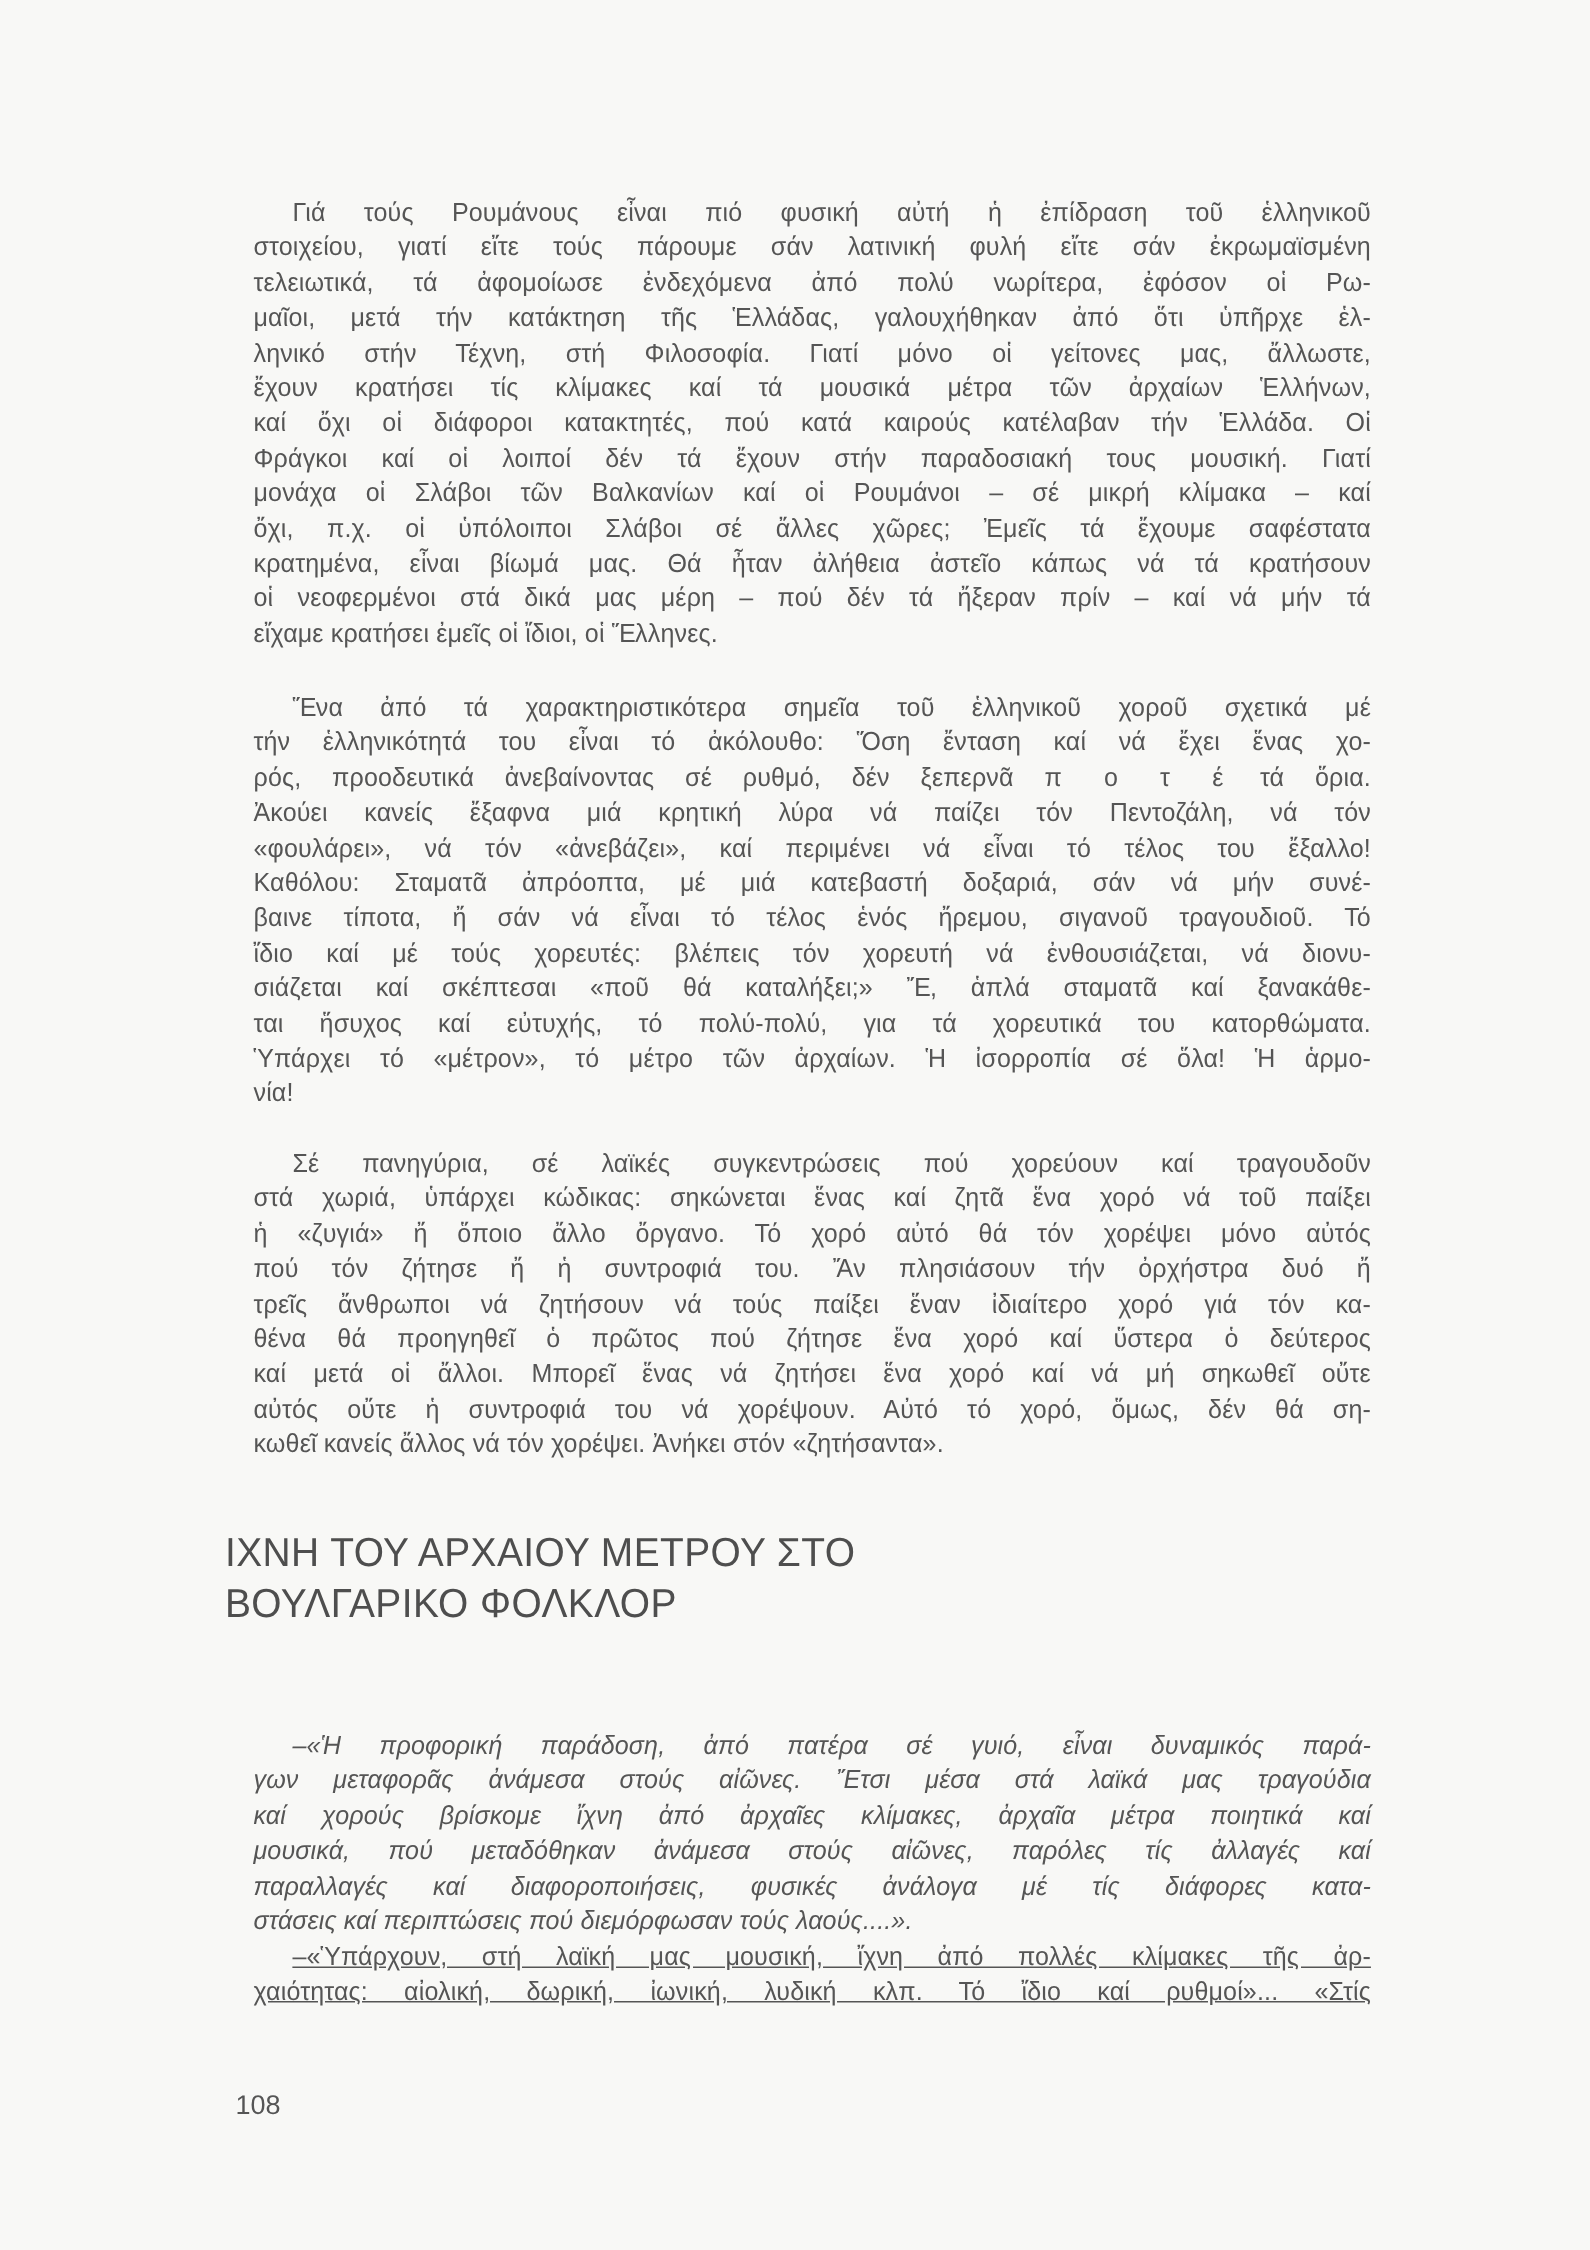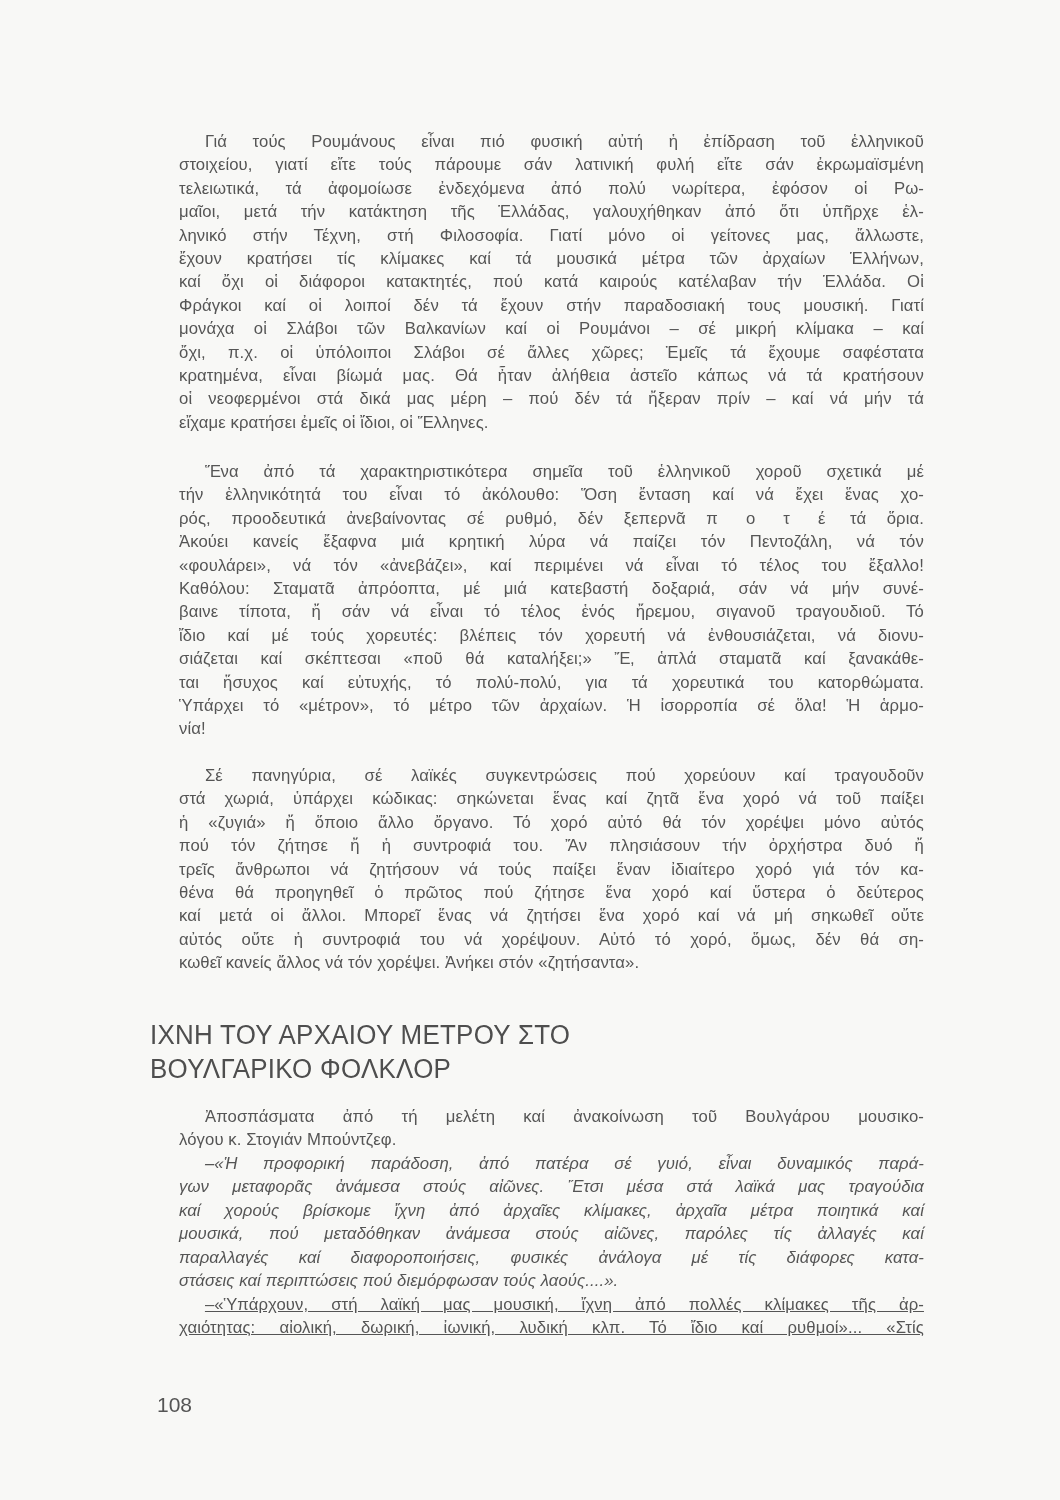--- a/index.html
+++ b/index.html
@@ -17,21 +17,21 @@
     }
     .page {
       position: absolute;
       left: 0; top: 0;
       width: 1060px;
       height: 1500px;
       background: #f8f8f6;
     }
     .column {
       position: absolute;
-      left: 179px;
+      left: 169px;
       width: 745px;
     }
     .line {
       display: block;
       height: 23.4px;
       line-height: 23.4px;
       font-size: 17.4px;
       white-space: nowrap;
       text-align: justify;
       text-align-last: justify;
@@ -61,21 +61,21 @@
       margin: 0;
       letter-spacing: 0.3px;
       transform: scaleX(0.96);
       transform-origin: left center;
     }
     .heading span { display: block; }
     .page-number {
       position: absolute;
       left: 157px;
       top: 1393px;
-      font-size: 21px;
+      font-size: 18px;
       color: #555;
     }
   </style>
 </head>
 <body>
 
 <div class="page">
 
   <div class="column" style="top:130px;">
     <span class="line indent">Γιά τούς Ρουμάνους εἶναι πιό φυσική αὐτή ἡ ἐπίδραση τοῦ ἑλληνικοῦ</span>
@@ -118,24 +118,20 @@
     <span class="line">καί μετά οἱ ἄλλοι. Μπορεῖ ἕνας νά ζητήσει ἕνα χορό καί νά μή σηκωθεῖ οὔτε</span>
     <span class="line">αὐτός οὔτε ἡ συντροφιά του νά χορέψουν. Αὐτό τό χορό, ὅμως, δέν θά ση-</span>
     <span class="line last">κωθεῖ κανείς ἄλλος νά τόν χορέψει. Ἀνήκει στόν «ζητήσαντα».</span>
   </div>
 
   <h2 class="heading">
     <span>ΙΧΝΗ ΤΟΥ ΑΡΧΑΙΟΥ ΜΕΤΡΟΥ ΣΤΟ</span>
     <span>ΒΟΥΛΓΑΡΙΚΟ ΦΟΛΚΛΟΡ</span>
   </h2>
 
-  <div class="column" style="top:1105px;">
-    <span class="line indent">Ἀποσπάσματα ἀπό τή μελέτη καί ἀνακοίνωση τοῦ Βουλγάρου μουσικο-</span>
-    <span class="line last">λόγου κ. Στογιάν Μπούντζεφ.</span>
-  </div>
 
   <div class="column" style="top:1152px;font-style:italic;">
     <span class="line indent">–«Ἡ προφορική παράδοση, ἀπό πατέρα σέ γυιό, εἶναι δυναμικός παρά-</span>
     <span class="line">γων μεταφορᾶς ἀνάμεσα στούς αἰῶνες. Ἔτσι μέσα στά λαϊκά μας τραγούδια</span>
     <span class="line">καί χορούς βρίσκομε ἴχνη ἀπό ἀρχαῖες κλίμακες, ἀρχαῖα μέτρα ποιητικά καί</span>
     <span class="line">μουσικά, πού μεταδόθηκαν ἀνάμεσα στούς αἰῶνες, παρόλες τίς ἀλλαγές καί</span>
     <span class="line">παραλλαγές καί διαφοροποιήσεις, φυσικές ἀνάλογα μέ τίς διάφορες κατα-</span>
     <span class="line last">στάσεις καί περιπτώσεις πού διεμόρφωσαν τούς λαούς....».</span>
   </div>
 

